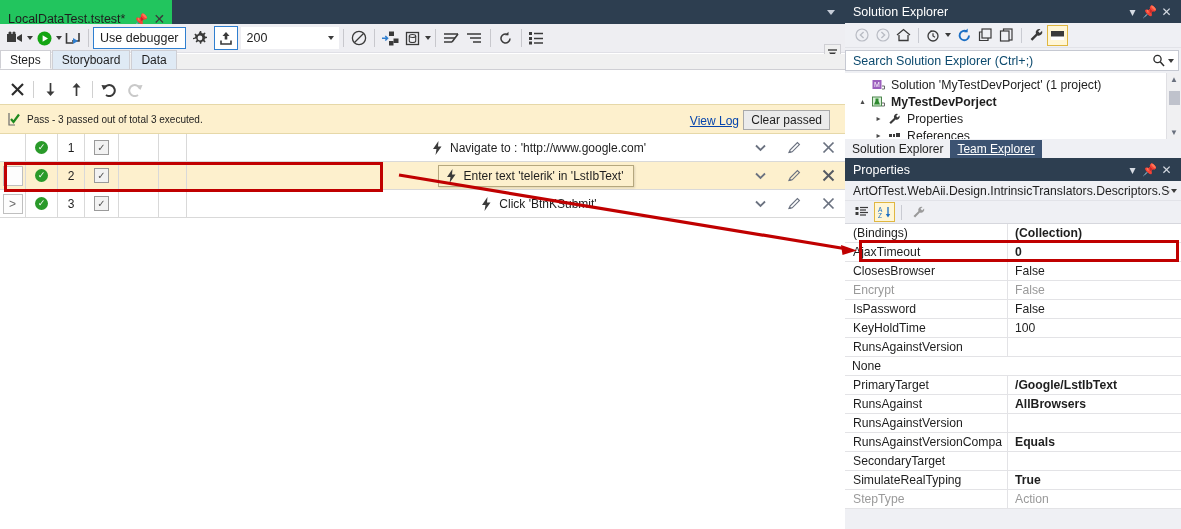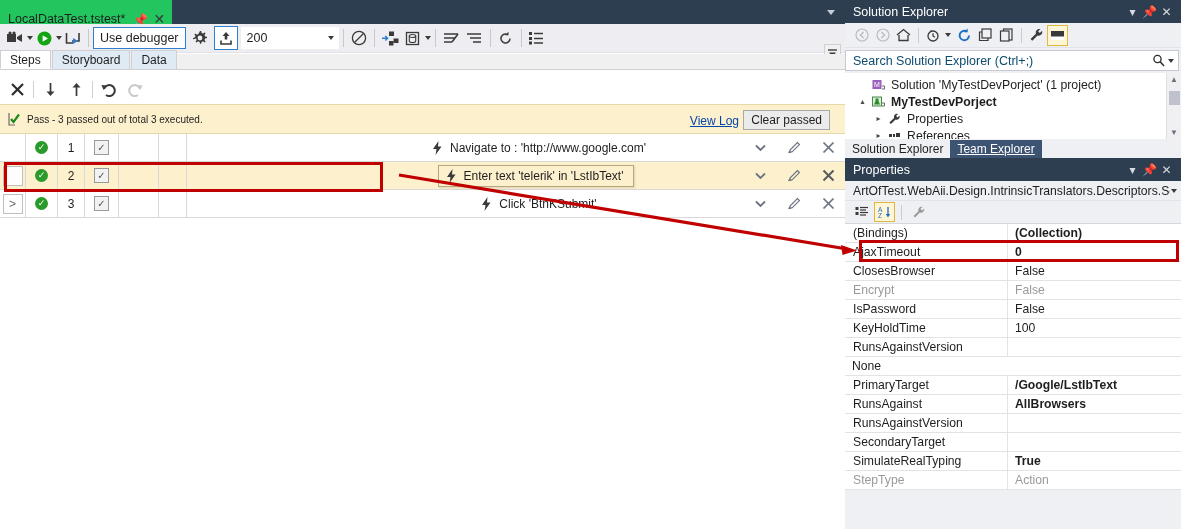--- a/index.html
+++ b/index.html
@@ -768,20 +768,24 @@
       </div>
       <div class="prow">
         <div class="pname">RunsAgainst</div>
         <div class="pval bold">AllBrowsers</div>
       </div>
       <div class="prow">
         <div class="pname">RunsAgainstVersion</div>
         <div class="pval"></div>
       </div>
       <div class="prow">
+        <div class="pname">RunsAgainstVersionCompa</div>
+        <div class="pval bold">Equals</div>
+      </div>
+      <div class="prow">
         <div class="pname">SecondaryTarget</div>
         <div class="pval"></div>
       </div>
       <div class="prow">
         <div class="pname">SimulateRealTyping</div>
         <div class="pval bold">True</div>
       </div>
       <div class="prow dim">
         <div class="pname">StepType</div>
         <div class="pval">Action</div>

